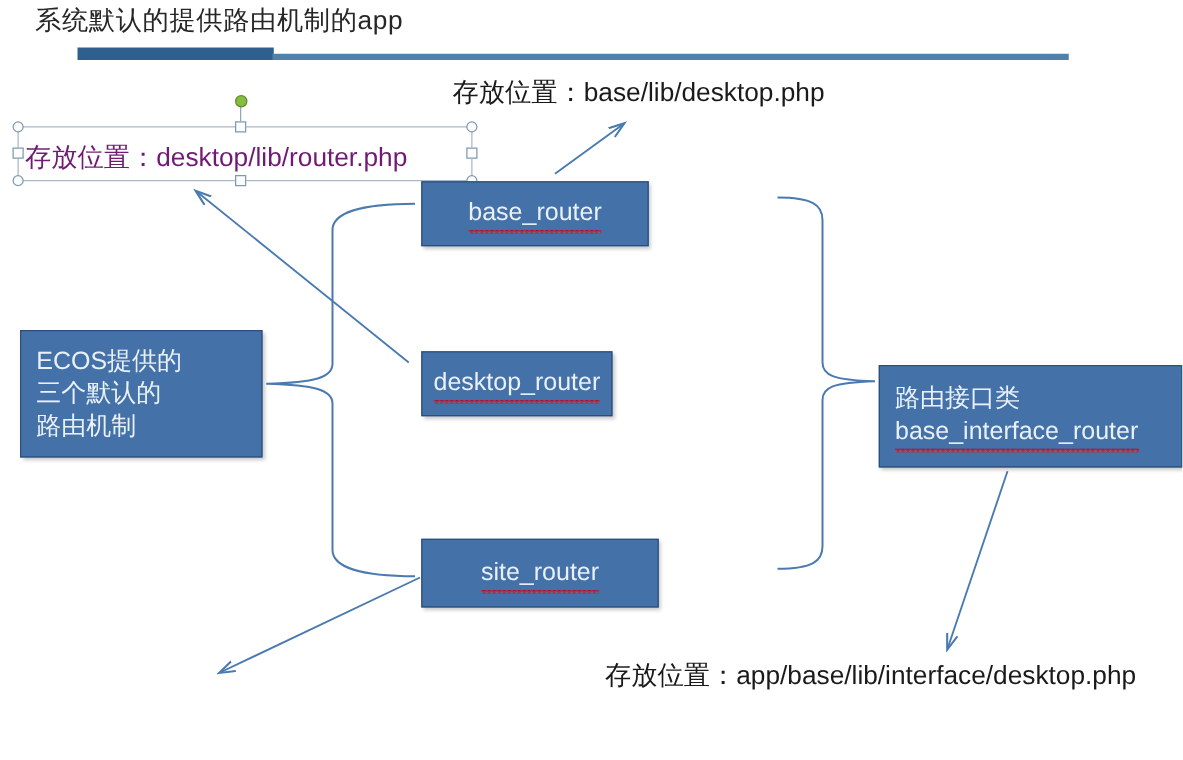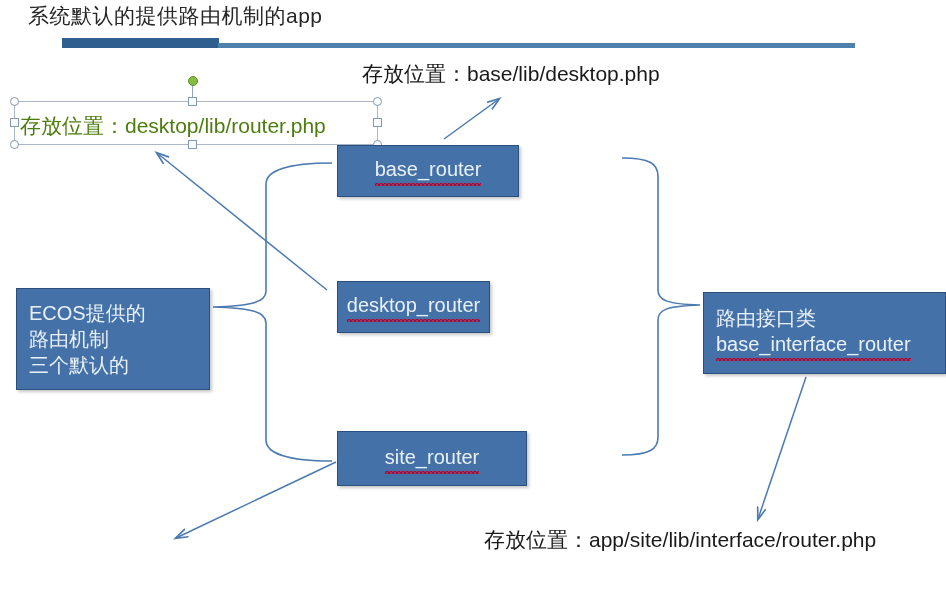--- a/index.html
+++ b/index.html
@@ -60,21 +60,21 @@
     height: 44px;
     border: 1px solid #a9b7c6;
     box-sizing: border-box;
     background: transparent;
   }
   .sel-box-text {
     position: absolute;
     left: 20px;
     top: 112px;
     font-size: 21px;
-    color: #4d7c0f;
+    color: #701a75;
     white-space: nowrap;
     text-align: center;
   }
   .handle {
     position: absolute;
     width: 9px;
     height: 9px;
     background: #fdfdfd;
     border: 1px solid #7e9ab5;
     box-sizing: border-box;
@@ -122,21 +122,21 @@
   .bluebox.lefty {
     display: flex;
     flex-direction: column;
     justify-content: center;
     padding-left: 12px;
   }
   
   .squiggle {
     display: inline-block;
     position: relative;
-    border-bottom: 3px solid #701a75;
+    border-bottom: 1px solid #701a75;
     padding-bottom: 1px;
   }
   .squiggle::after {
     content: "";
     position: absolute;
     left: 0;
     right: 0;
     bottom: -3px;
     height: 3px;
     background-image:
@@ -211,24 +211,24 @@
 
   <div class="handle round" style="left:10px;  top:97px;"></div>
   <div class="handle" style="left:188px; top:97px;"></div>
   <div class="handle round" style="left:373px; top:97px;"></div>
   <div class="handle" style="left:10px;  top:118px;"></div>
   <div class="handle" style="left:373px; top:118px;"></div>
   <div class="handle round" style="left:10px;  top:140px;"></div>
   <div class="handle" style="left:188px; top:140px;"></div>
   <div class="handle round" style="left:373px; top:140px;"></div>
 
-  <div class="bluebox lefty" style="left:16px; top:264px; width:194px; height:102px;margin-top:24px;">
+  <div class="bluebox lefty" style="left:16px; top:264px; width:194px; height:102px;">
     <div class="bx-text">ECOS提供的</div>
+    <div class="bx-text">三个默认的</div>
     <div class="bx-text">路由机制</div>
-    <div class="bx-text">三个默认的</div>
   </div>
 
   <div class="bluebox centered" style="left:337px; top:145px; width:182px; height:52px;">
     <div class="bx-text">
       <span class="squiggle">base_router</span>
     </div>
   </div>
 
   <div class="bluebox centered" style="left:337px; top:281px; width:153px; height:52px;">
     <div class="bx-text">
@@ -242,15 +242,15 @@
     </div>
   </div>
 
   <div class="bluebox lefty" style="left:703px; top:276px; width:243px; height:82px;margin-top:16px;">
     <div class="bx-text">路由接口类</div>
     <div class="bx-text">
       <span class="squiggle">base_interface_router</span>
     </div>
   </div>
 
-  <div class="label" style="left:484px; top:526px;">存放位置：app/site/lib/interface/router.php</div>
+  <div class="label" style="left:484px; top:526px;">存放位置：app/base/lib/interface/desktop.php</div>
 
 </div>
 
 </body></html>

